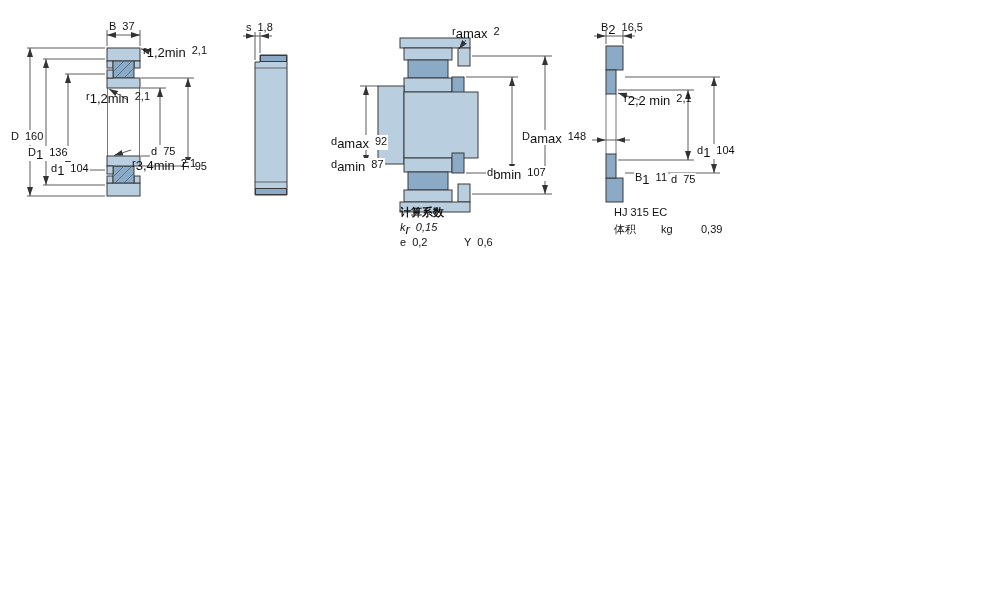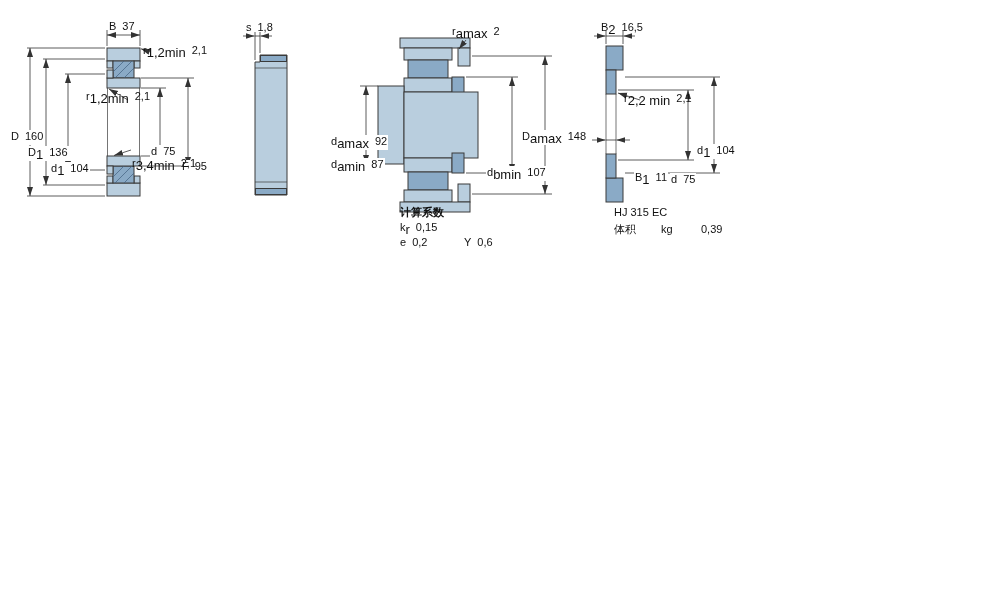--- a/index.html
+++ b/index.html
@@ -218,21 +218,21 @@
   <div class="lbl" style="left:132px; top:137px;margin-top:20px;"><span>r</span><sub>3,4min</sub><span class="val">2,1</span></div>
 
   <div class="lbl" style="left:246px; top:21px;"><span>s</span><sub></sub><span class="val">1,8</span></div>
 
   <div class="lbl" style="left:452px; top:25px;"><span>r</span><sub>amax</sub><span class="val">2</span></div>
   <div class="lbl bg" style="left:330px; top:97px;"><span>d</span><sub>amax</sub><span class="val">92</span></div>
   <div class="lbl bg" style="left:330px; top:120px;"><span>d</span><sub>amin</sub><span class="val">87</span></div>
   <div class="lbl bg" style="left:521px; top:92px;"><span>D</span><sub>amax</sub><span class="val">148</span></div>
   <div class="lbl bg" style="left:486px; top:128px;"><span>d</span><sub>bmin</sub><span class="val">107</span></div>
   <div class="lbl bold" style="left:400px; top:206px;"><span>计算系数</span></div>
-  <div class="lbl" style="left:400px; top:221px;"><span>k</span><sub>r</sub><span class="val">0,15</span></div>
+  <div class="lbl" style="left:400px; top:221px;font-style:italic;"><span>k</span><sub>r</sub><span class="val">0,15</span></div>
   <div class="lbl" style="left:400px; top:236px;"><span>e</span><sub></sub><span class="val">0,2</span></div>
   <div class="lbl" style="left:464px; top:236px;"><span>Y</span><sub></sub><span class="val">0,6</span></div>
 
   <div class="lbl" style="left:601px; top:21px;"><span>B</span><sub>2</sub><span class="val">16,5</span></div>
   <div class="lbl" style="left:624px; top:92px;"><span>r</span><sub>2,2 min</sub><span class="val">2,1</span></div>
   <div class="lbl bg" style="left:696px; top:106px;"><span>d</span><sub>1</sub><span class="val">104</span></div>
   <div class="lbl bg" style="left:634px; top:133px;"><span>B</span><sub>1</sub><span class="val">11</span></div>
   <div class="lbl bg" style="left:670px; top:135px;"><span>d</span><sub></sub><span class="val">75</span></div>
   <div class="lbl" style="left:614px; top:206px;"><span>HJ 315 EC</span></div>
   <div class="lbl" style="left:614px; top:223px;"><span>体积</span></div>

